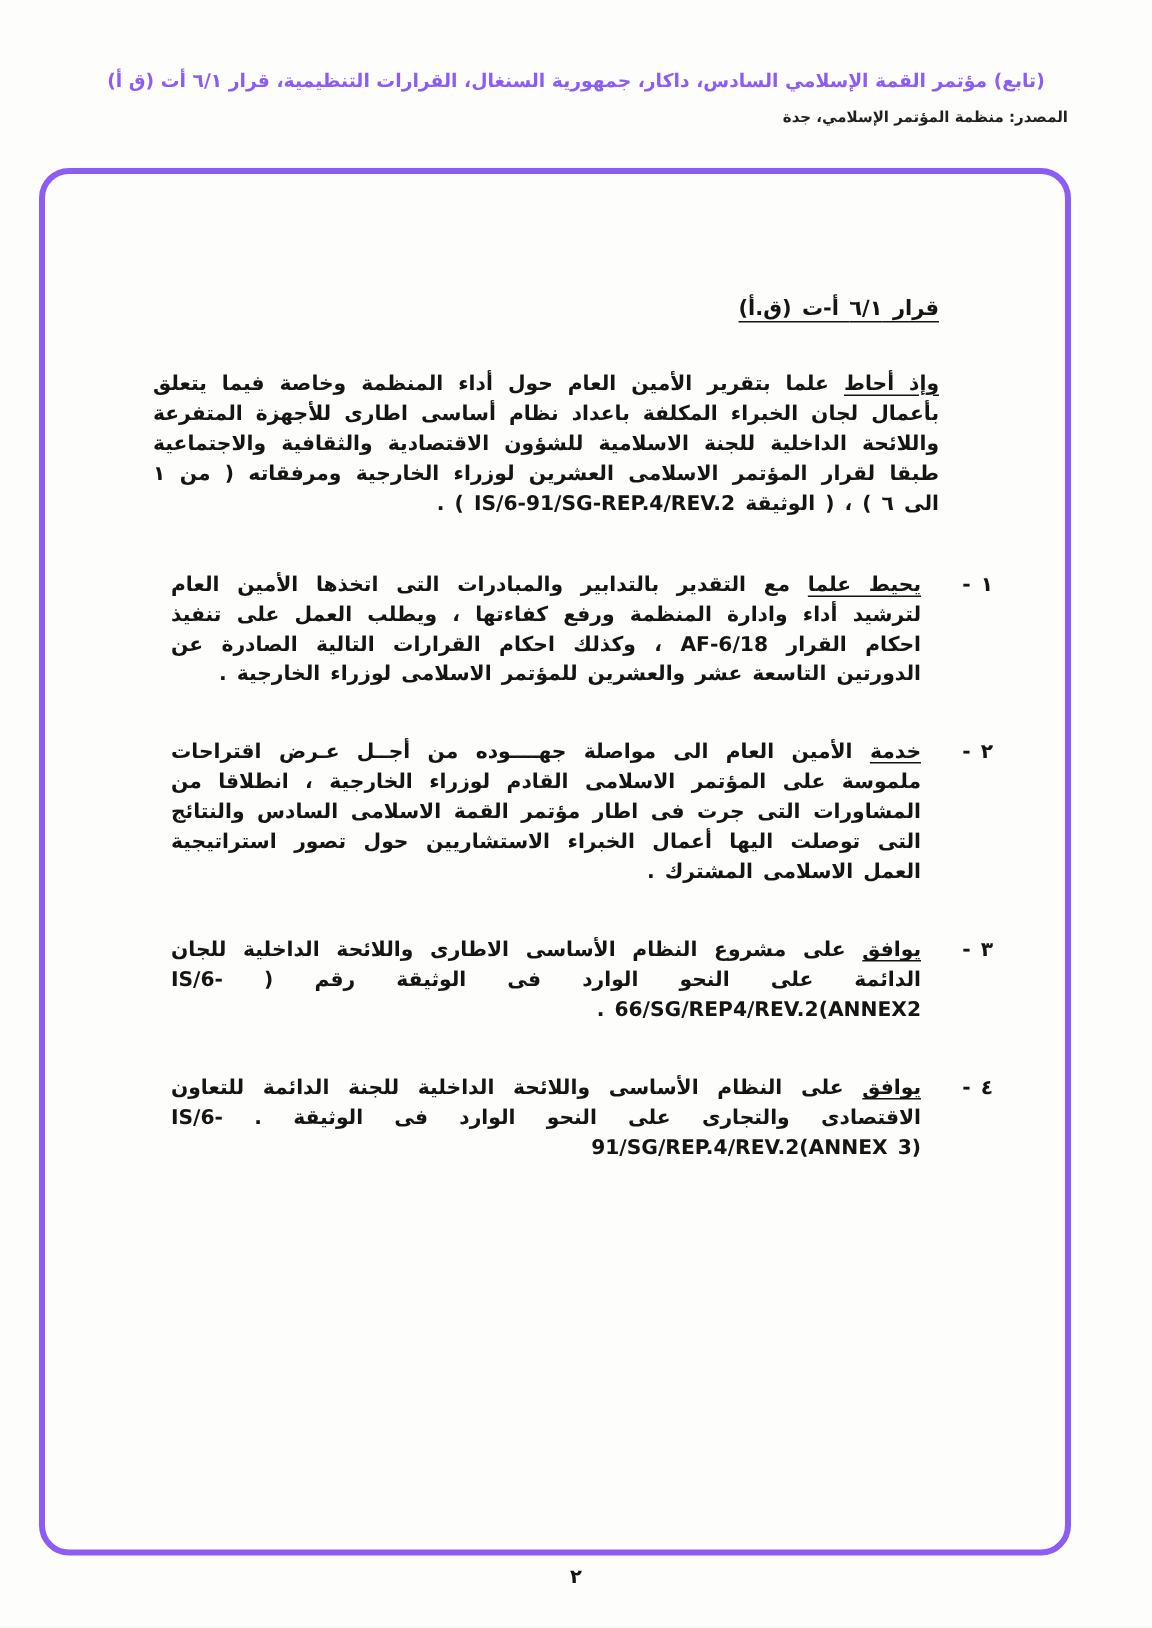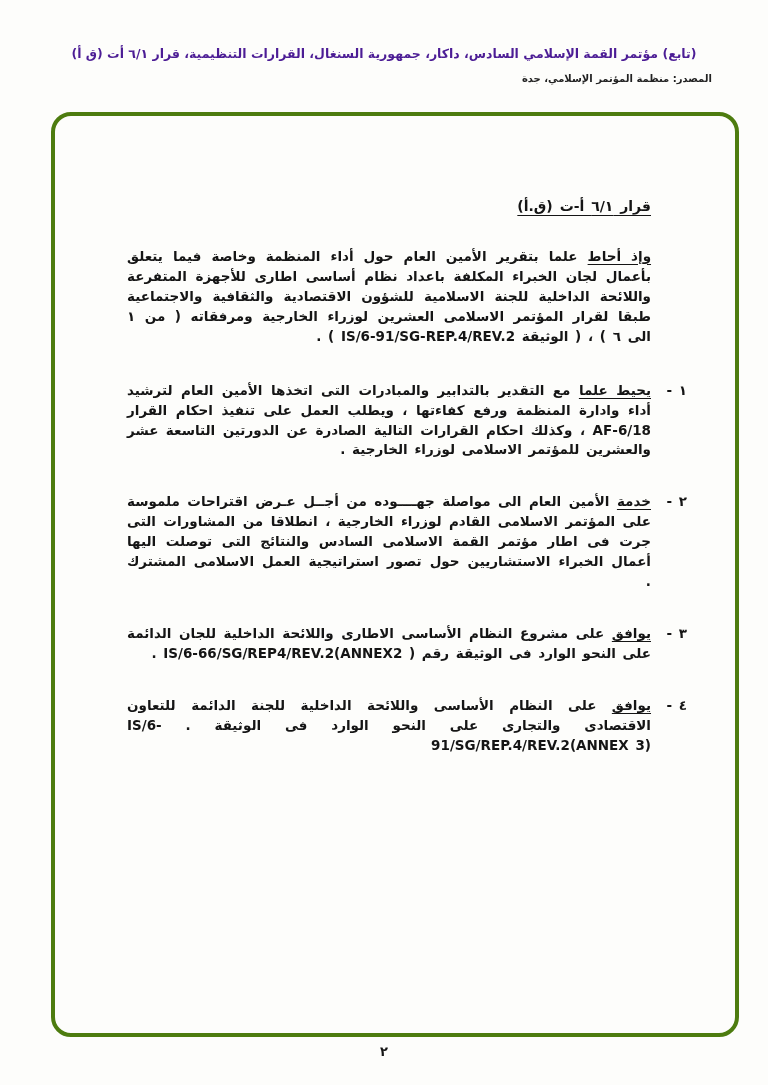--- a/index.html
+++ b/index.html
@@ -13,36 +13,36 @@
     color:#151515;
     overflow:hidden;
   }
   .hdr1{
     position:absolute;
     top:46px; left:40px; right:40px;
     direction:rtl;
     text-align:center;
     font-size:12.5px;
     font-weight:bold;
-    color:#4c1d95;
+    color:#8b5cf6;
   }
   .hdr2{
     position:absolute;
     top:73px; right:56px;
     direction:rtl;
     text-align:left;
     font-size:10px;
     font-weight:bold;
     color:#222;
   }
   .frame{
     position:absolute;
-    left:51px; top:112px;
+    left:26px; top:112px;
     width:680px; height:917px;
-    border:4px solid #4d7c0f;
+    border:4px solid #8b5cf6;
     border-radius:20px;
     box-sizing:content-box;
   }
   .content{
     position:absolute;
     top:80px; right:84px; left:72px;
     direction:rtl;
     font-size:13.5px;
     font-weight:700;
     line-height:1.48;
@@ -69,21 +69,21 @@
     position:relative;
     margin:0 0 32px 0;
   }
   .item .marker{
     position:absolute;
     top:0;
     right:-36px;
     white-space:nowrap;
     font-weight:bold;
   }
-  .item p{margin:0;}
+  .item p{margin:12px;}
   .pagenum{
     position:absolute;
     bottom:26px;
     left:0; right:0;
     text-align:center;
     font-size:13px;
     font-weight:bold;
     direction:rtl;
   }
 </style>

